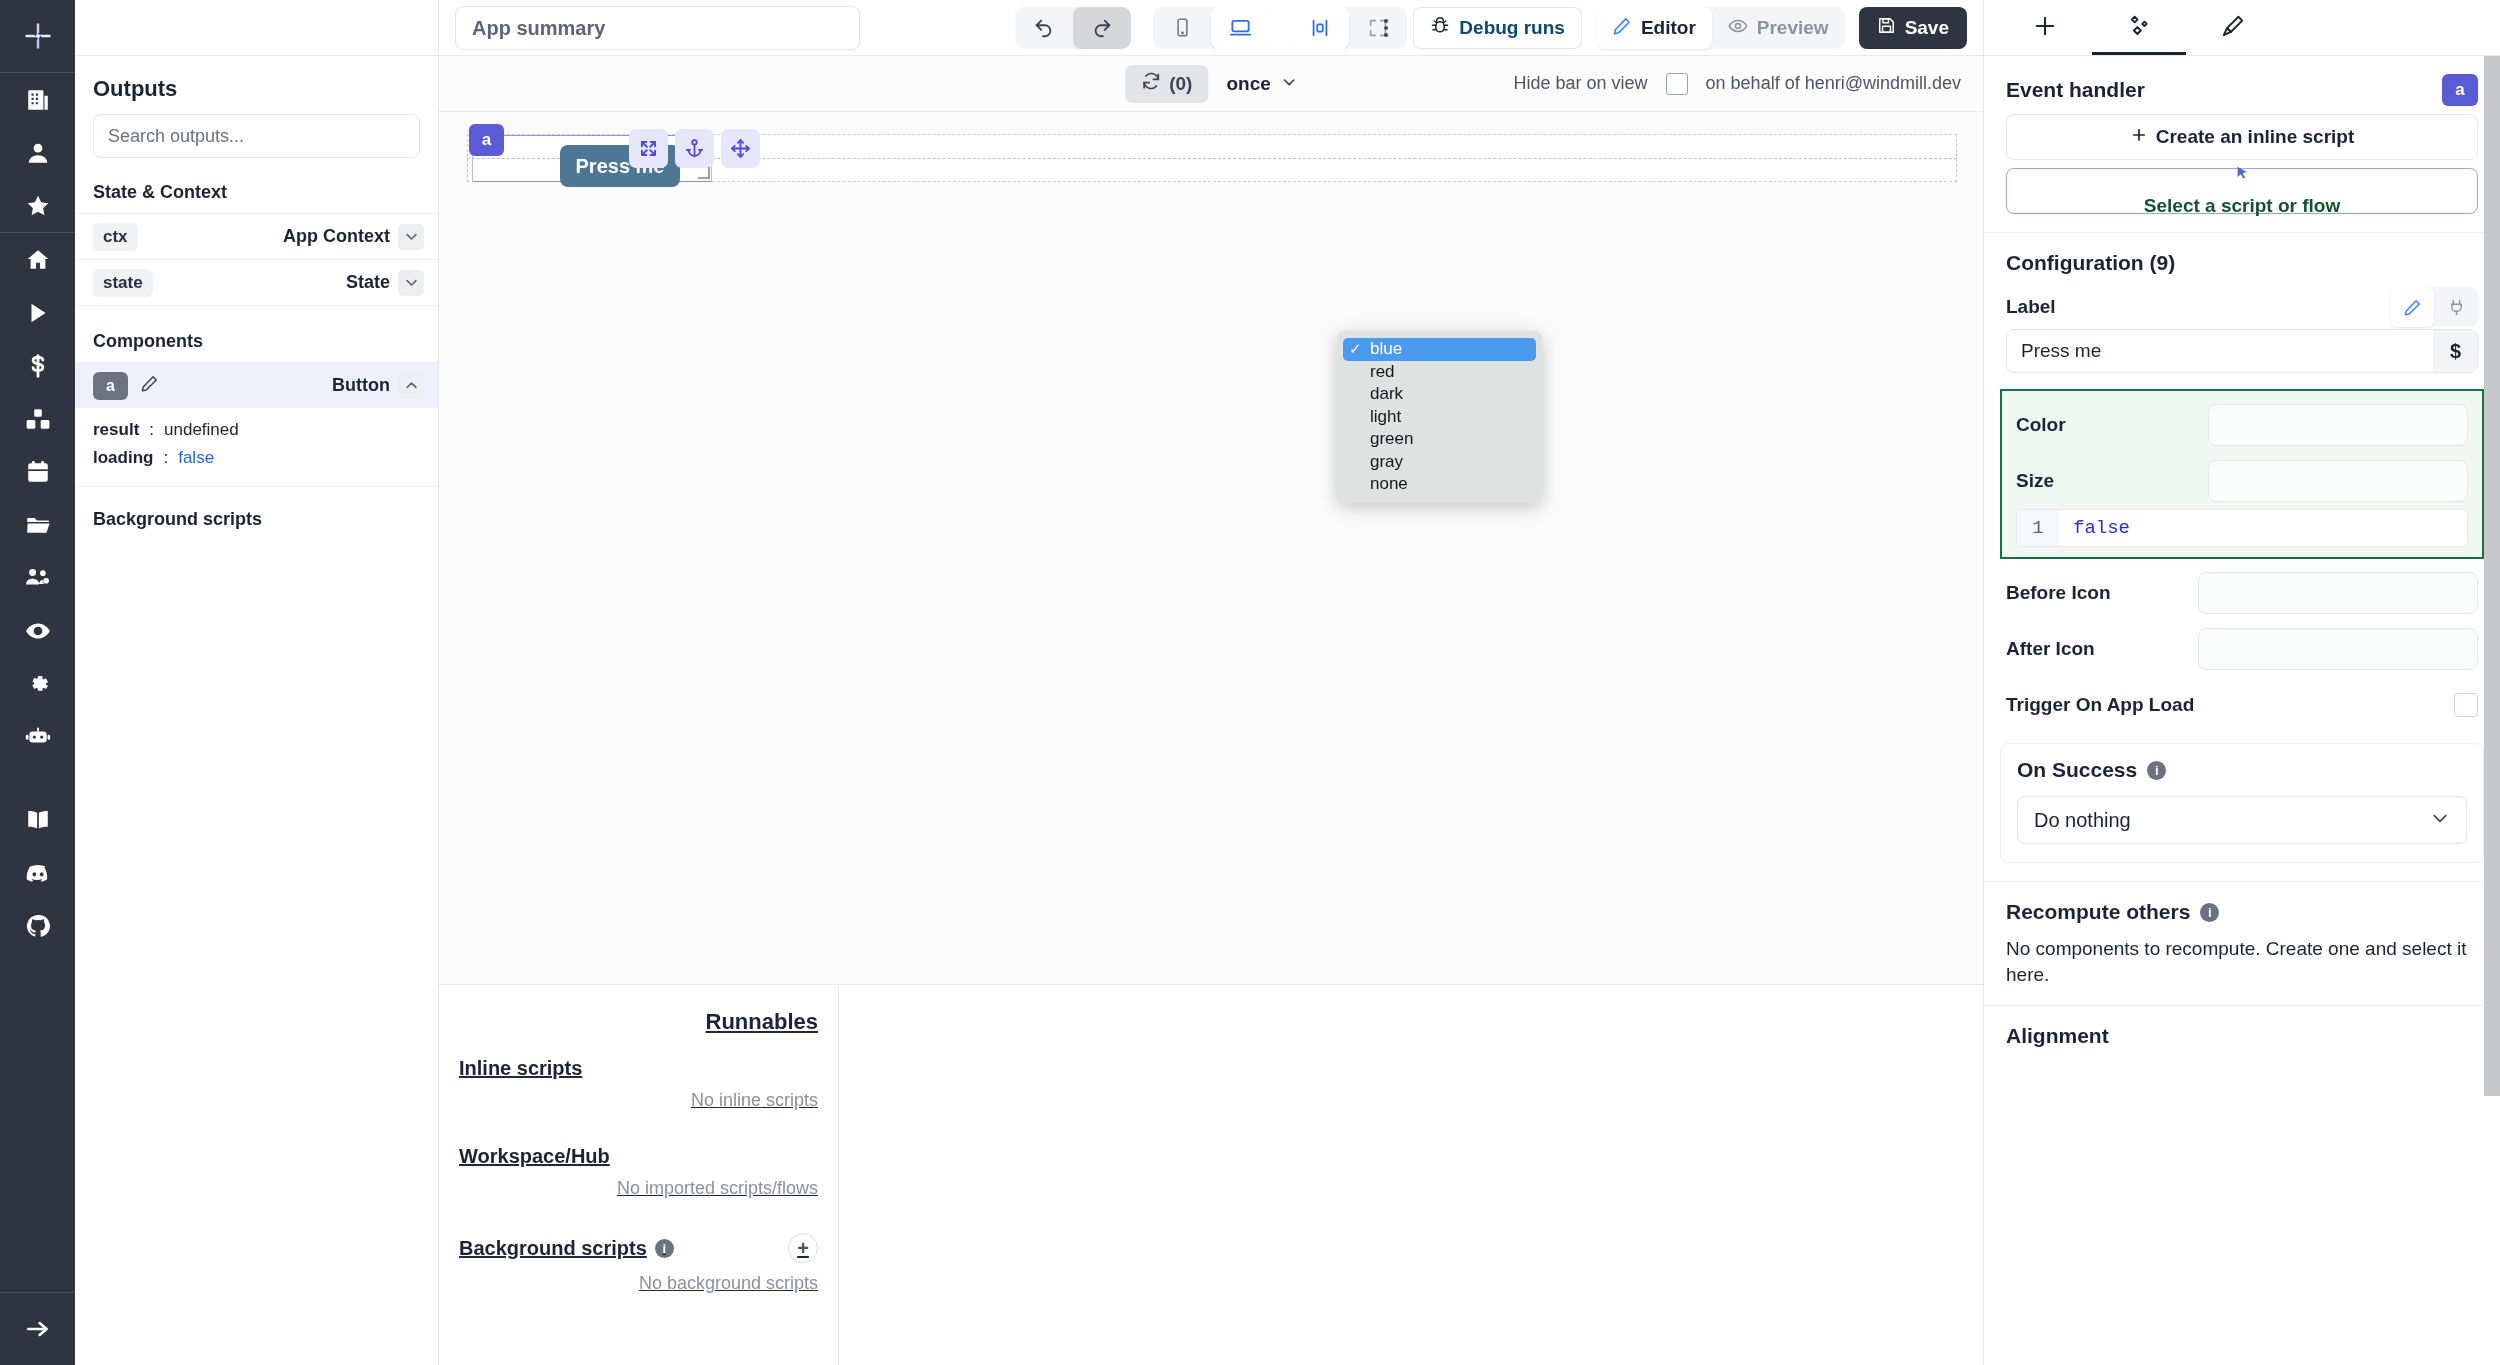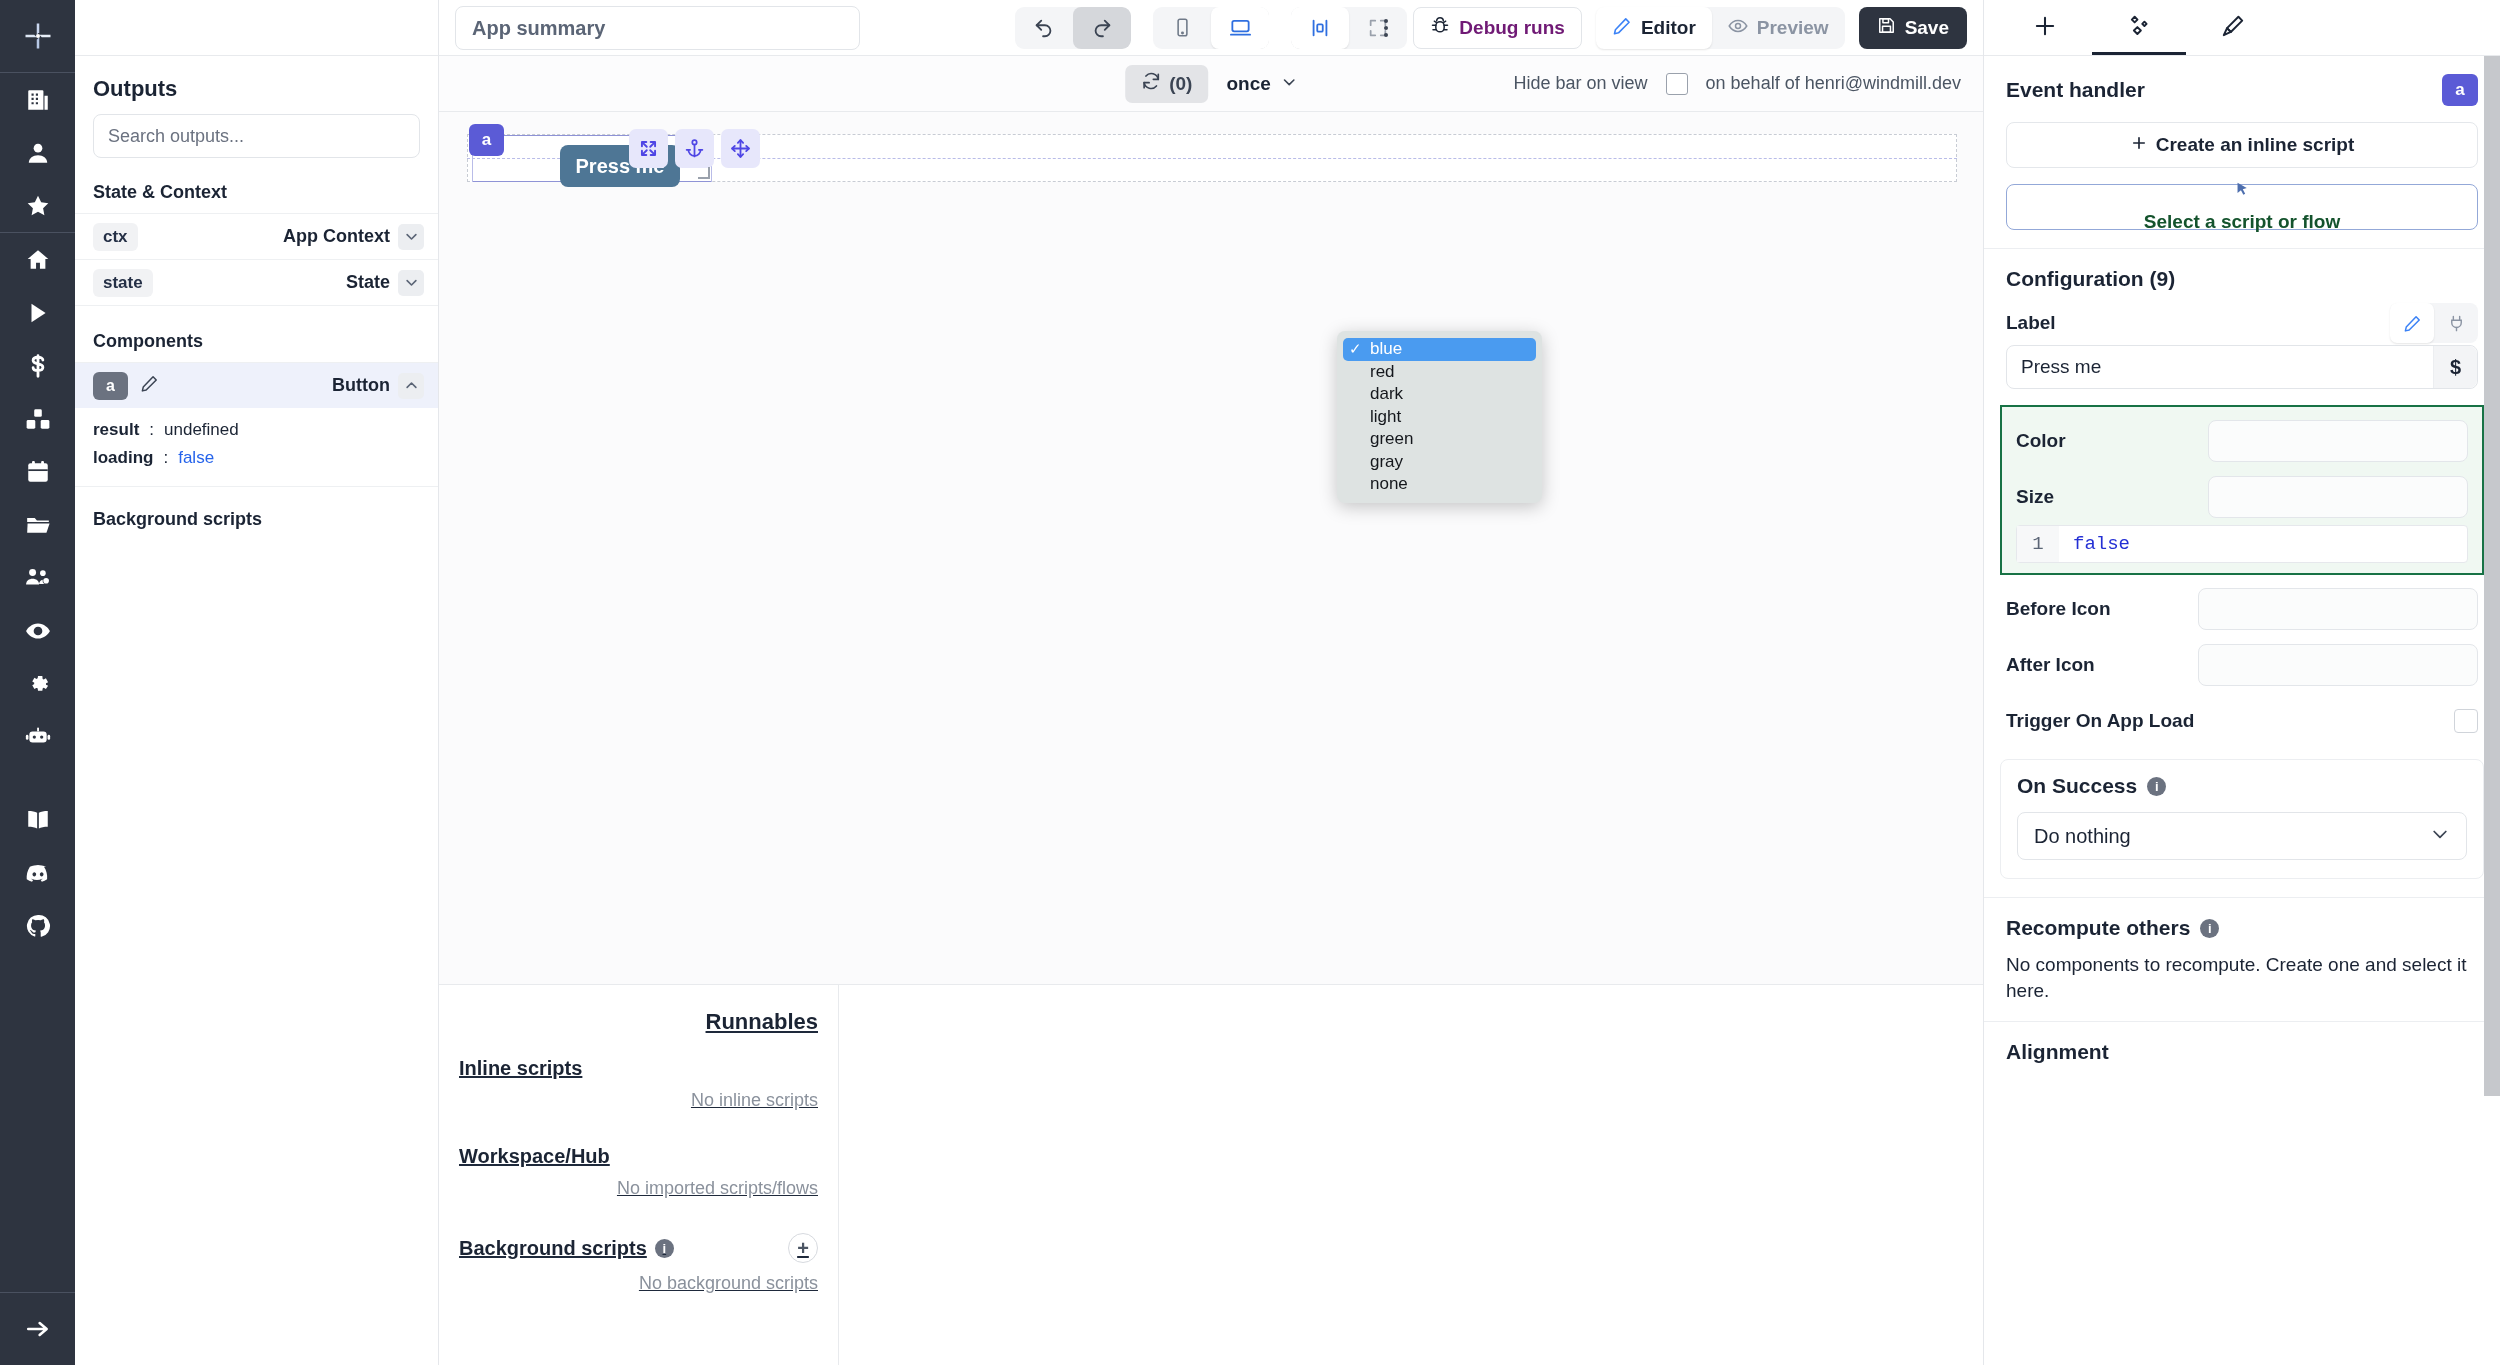--- a/index.html
+++ b/index.html
@@ -97,21 +97,21 @@
   .seg > div.on { background: #ffffff; box-shadow: 0 1px 2px rgba(0,0,0,.10); }
   .seg > div.ondark { background: #d5d7db; }
   .tb-right {
     position: absolute; right: 16px; top: 0; height: 56px;
     display: flex; align-items: center; gap: 14px;
   }
   .kebab { width: 26px; height: 42px; display:flex; align-items:center; justify-content:center; }
   .btn-outline {
     height: 42px; border: 1px solid #e2e5e9; border-radius: 8px; background:#fff;
     display:flex; align-items:center; gap: 9px; padding: 0 16px;
-    font-size: 19px; font-weight: 700; color: #701a75;
+    font-size: 19px; font-weight: 700; color: #0c4a6e;
   }
   .modeswitch { display:flex; background:#f4f5f7; border-radius:9px; padding:0; }
   .modeswitch > div {
     height: 42px; display:flex; align-items:center; gap: 9px; padding: 0 16px;
     font-size: 19px; font-weight: 700; color: #8b94a3; border-radius: 8px;
   }
   .modeswitch > div.on { background:#fff; color:#1b2434; box-shadow:0 1px 2px rgba(0,0,0,.10); }
   .btn-save {
     height: 42px; border-radius: 8px; background: #2e3440; color:#fff;
     display:flex; align-items:center; gap:9px; padding: 0 18px; font-size: 19px; font-weight: 700;
@@ -195,21 +195,21 @@
   .rtab.on { border-bottom-color:#1b2434; }
   .right-scroll { flex:1 1 auto; overflow:hidden; position:relative; }
   .sec { padding: 18px 22px; border-bottom: 1px solid #eceef1; }
   .sec-head-row { display:flex; align-items:center; justify-content:space-between; }
   .sec-title { font-size: 21px; font-weight: 700; color:#1b2434; }
   .badge-a {
     width: 36px; height: 32px; background:#5b5bd6; border-radius:6px; color:#fff;
     font-size: 17px; font-weight:700; display:flex; align-items:center; justify-content:center;
   }
   .wide-btn {
-    margin-top: 16px; height: 46px; border:1px solid #e4e7eb; border-radius:8px;
+    margin-top: 8px; height: 46px; border:1px solid #e4e7eb; border-radius:8px;
     display:flex; align-items:center; justify-content:center; gap:8px;
     font-size: 19px; font-weight:700; color:#1b2434; background:#fff;
   }
   .wide-btn.blue { border-color:#93a8d8; color:#14532d;flex-direction:column; }
   .cfg-title { font-size: 21px; font-weight:700; color:#1b2434; padding: 18px 22px 8px 22px; }
   .field-row {
     display:flex; align-items:center; padding: 6px 22px; min-height: 56px; gap: 12px;
   }
   .field-label { font-size: 19px; font-weight:700; color:#1b2434; width: 180px; flex: 0 0 180px; }
   .field-ctrl { flex: 1 1 auto; }

